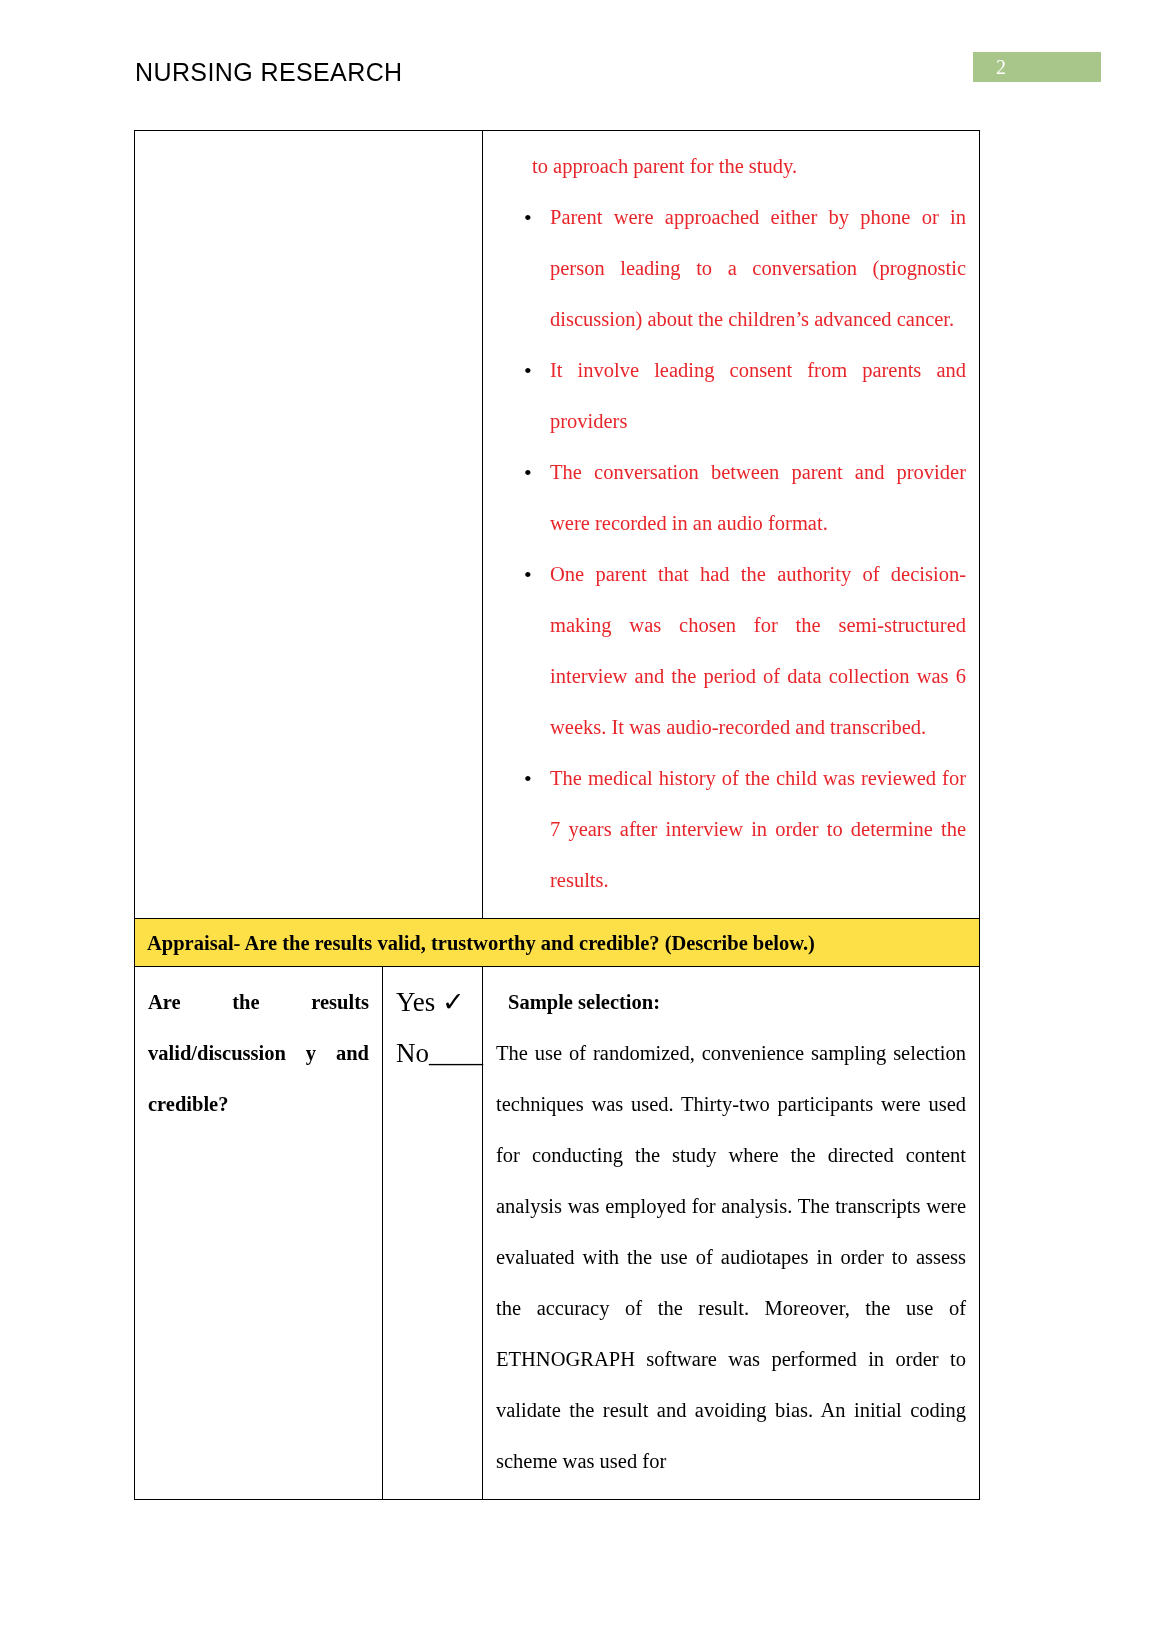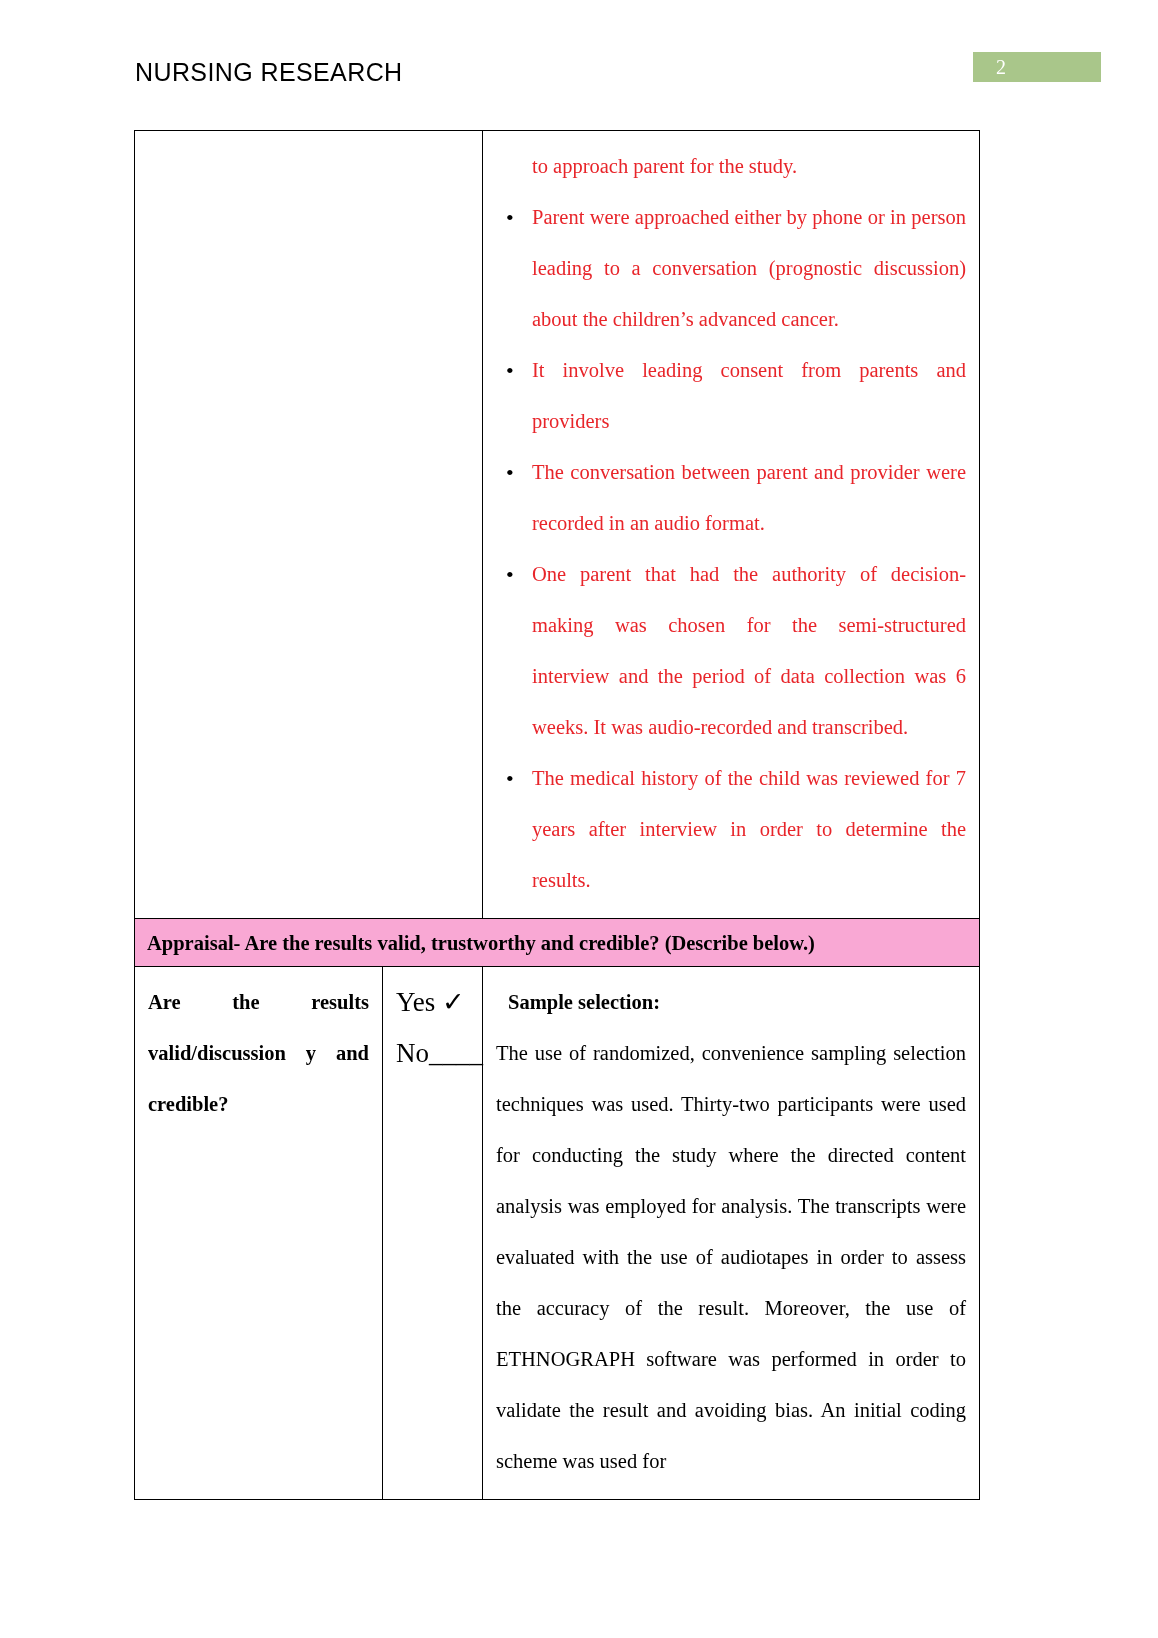--- a/index.html
+++ b/index.html
@@ -72,41 +72,42 @@
     list-style: none;
   }
   ul.bullets li {
     position: relative;
     color: #e8252a;
     font-size: 20.5px;
     line-height: 51px;
     text-align: justify;
     text-justify: inter-word;
     margin-bottom: 0;
+    margin-left: 18px;
   }
   ul.bullets li::before {
     content: "\2022";
     position: absolute;
     left: -26px;
     top: 0;
     color: #000000;
     font-size: 22px;
     line-height: 51px;
   }
   .lead-line {
     color: #e8252a;
     font-size: 20.5px;
     line-height: 51px;
     padding-left: 36px;
     margin: 0 0 0 0;
   }
   li.nojust { text-align: left; }
 
   .appraisal-row td {
-    background: #f9a8d4;
+    background: #fde047;
   }
   .appraisal-text {
     font-weight: bold;
     font-size: 20.5px;
     padding: 10px 0 9px 12px;
     line-height: 28px;
   }
 
   .q-label {
     font-weight: bold;

